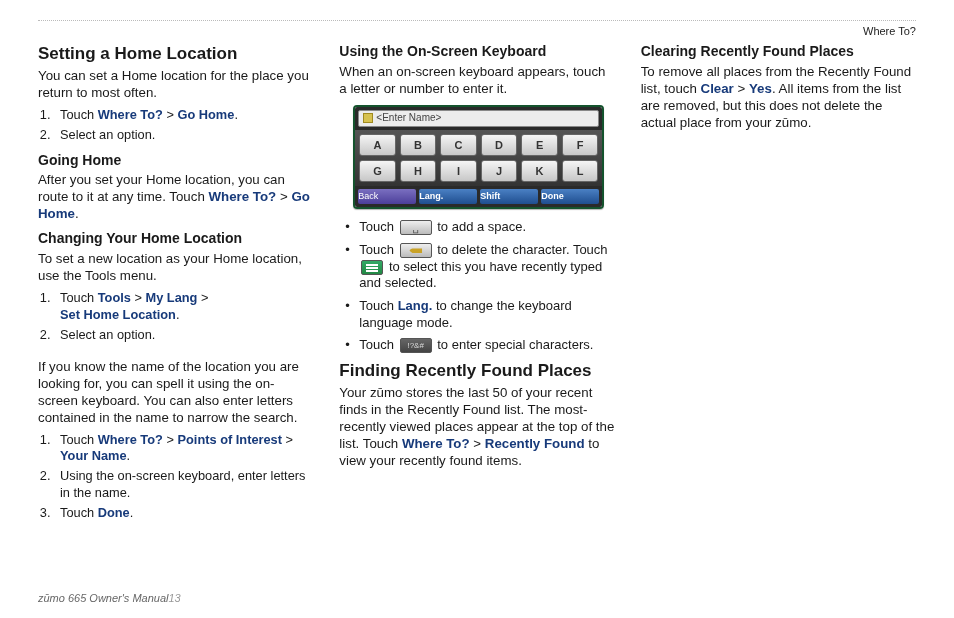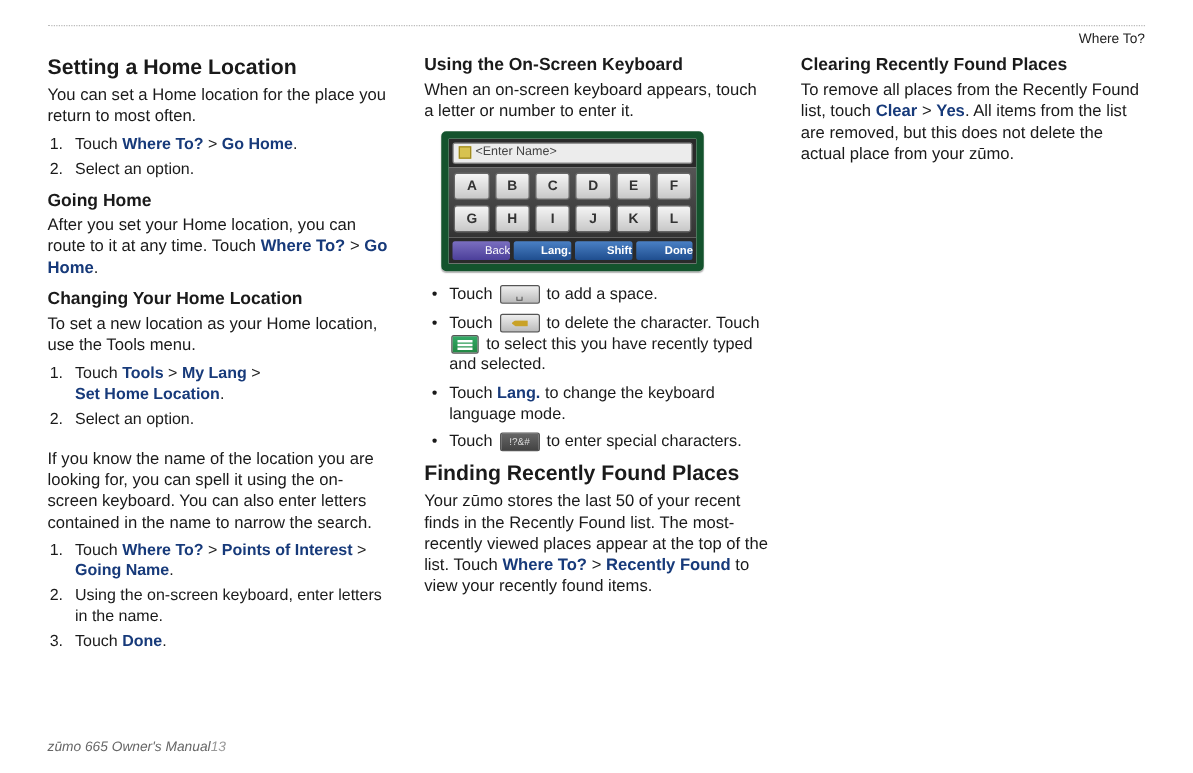--- a/index.html
+++ b/index.html
@@ -14,31 +14,31 @@
   ol { margin: 4px 0 8px 0; padding-left: 16px; font-family: Helvetica, Arial, sans-serif; font-size: 12.8px; }
   ol li { margin-bottom: 4px; padding-left: 6px; }
   ul.bul { list-style: none; margin: 6px 0; padding-left: 6px; font-size: 13px; }
   ul.bul li { margin-bottom: 6px; position: relative; padding-left: 14px; }
   ul.bul li::before { content: "•"; position: absolute; left: 0; top: 0; }
   .link { color: #173a7a; font-weight: bold; }
   .sep  { color: #222; }
   .block { break-inside: avoid; margin-bottom: 6px; }
   .pad-top { margin-top: 14px; }
   .kb-wrap { break-inside: avoid; margin: 8px 0 10px 0; padding-left: 14px; }
-  .kb { width: 210px; border-radius: 4px; overflow: hidden; border: 6px solid #14532d; font-family: Arial, sans-serif; box-shadow: 0 1px 1px rgba(0,0,0,.3); }
+  .kb { width: 251px; border-radius: 4px; overflow: hidden; border: 2px solid #14532d; font-family: Arial, sans-serif; box-shadow: 0 1px 1px rgba(0,0,0,.3); }
   .kb .bar { background: #2a2a2a; padding: 3px; }
   .kb .entry { background: #ececec; border: 1px solid #888; border-radius: 2px; padding: 1px 4px; font-size: 10px; color: #444; display: flex; align-items: center; gap: 3px; }
   .kb .entry .sq { width: 10px; height: 10px; background: #d7c250; border: 1px solid #a08a20; display: inline-block; }
   .kb .tabs { display: flex; background: #2a2a2a; padding: 0 3px 3px 3px; gap: 3px; }
   .kb .tab { flex: 1; text-align: center; font-size: 9px; padding: 2px 0; border-radius: 2px; background: linear-gradient(#6b6b6b,#4d4d4d); color: #ddd; border: 1px solid #333; }
   .kb .tab.active { background: linear-gradient(#f3e08a,#d9b93e); color: #111; font-weight: bold; border-color: #a0861e; }
   .kb .keys { background: linear-gradient(#555,#333); padding: 4px; display: grid; grid-template-columns: repeat(6, 1fr); gap: 4px; }
   .kb .key { background: linear-gradient(#f5f5f5,#c7c7c7); border: 1px solid #666; border-radius: 3px; text-align: center; font-size: 11px; font-weight: bold; padding: 3px 0; color: #333; }
   .kb .bot { display: flex; background: #2a2a2a; padding: 3px; gap: 3px; }
-  .kb .bot .btn { flex: 1; font-size: 9px; text-align: right; padding: 2px 0; border-radius: 2px; }
+  .kb .bot .btn { flex: 1; font-size: 9px; text-align: left; padding: 2px 0; border-radius: 2px; }
   .kb .bot .purple { background: linear-gradient(#7a6fc0,#4c3f9a); color: #fff; }
   .kb .bot .blue { background: linear-gradient(#4a80c4,#1f4e8f); color: #fff; font-weight: bold; }
   .ic { display: inline-block; vertical-align: middle; height: 15px; border: 1px solid #555; border-radius: 2px; margin: 0 2px; }
   .ic-space { width: 32px; background: linear-gradient(#eee,#bbb); position: relative; }
   .ic-space::after { content: "␣"; position: absolute; left: 0; right: 0; text-align: center; font-size: 10px; line-height: 13px; color: #555; }
   .ic-del { width: 32px; background: linear-gradient(#eee,#bbb); position: relative; }
   .ic-del::after { content: ""; position: absolute; left: 50%; top: 50%; width: 13px; height: 5px; background: #c9a227; transform: translate(-50%,-50%); clip-path: polygon(25% 0, 100% 0, 100% 100%, 25% 100%, 0 50%); }
   .ic-list { width: 22px; background: linear-gradient(#3a6,#284); position: relative; }
   .ic-list::after { content: ""; position: absolute; left: 4px; top: 3px; width: 12px; height: 2px; background: #fff; box-shadow: 0 3px 0 #fff, 0 6px 0 #fff; }
   .ic-sym { width: 32px; background: linear-gradient(#666,#444); color: #ddd; font-size: 8px; line-height: 13px; text-align: center; }
@@ -82,21 +82,21 @@
         <li>Select an option.</li>
       </ol>
     </div>
 
     <div class="block pad-top">
       <p>If you know the name of the location you are looking for, you can spell it using the on-screen keyboard. You can also enter letters contained in the name to narrow the search.</p>
     </div>
 
     <ol>
       <li>
-        <span>Touch </span><span class="link">Where To?</span> <span class="sep">&gt;</span> <span class="link">Points of Interest</span> <span class="sep">&gt;</span> <span class="link">Going Name</span>.
+        <span>Touch </span><span class="link">Where To?</span> <span class="sep">&gt;</span> <span class="link">Points of Interest</span> <span class="sep">&gt;</span> <span class="link">Your Name</span>.
       </li>
       <li>Using the on-screen keyboard, enter letters in the name.</li>
       <li>
         <span>Touch </span><span class="link">Done</span>.
       </li>
     </ol>
 
     <div class="block">
       <h3>Using the On-Screen Keyboard</h3>
       <p>When an on-screen keyboard appears, touch a letter or number to enter it.</p>

